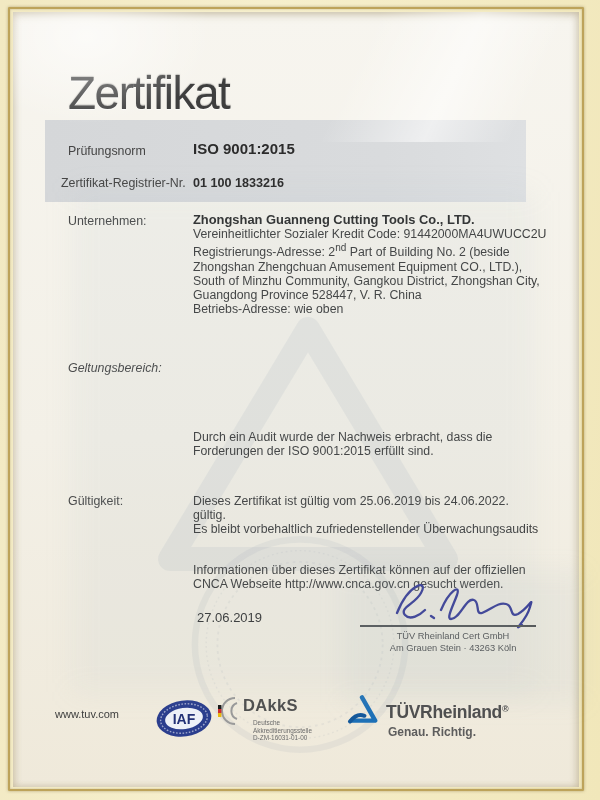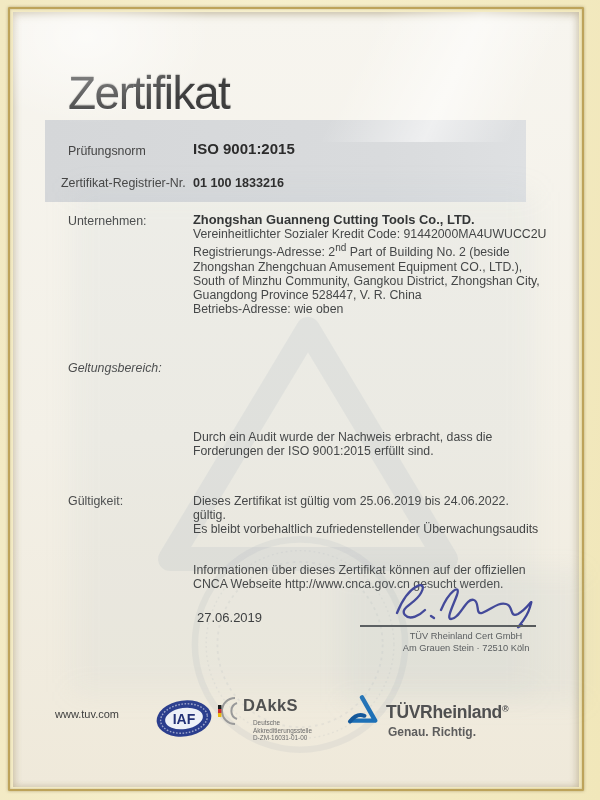--- a/index.html
+++ b/index.html
@@ -27,21 +27,21 @@
     font-size:46px;font-weight:500;letter-spacing:-1.5px;color:#3e3e3e;
     text-shadow:0 1px 1px rgba(255,255,255,.7), 0 -1px 1px rgba(90,90,90,.35);
   }
   .lbl{position:absolute;font-size:12.4px;color:#454545;white-space:nowrap;text-align:right;}
   .val-strong{position:absolute;font-weight:bold;color:#2c2c2c;white-space:nowrap;}
   .block{position:absolute;font-size:12.3px;color:#3a3a3a;line-height:14.2px;white-space:nowrap;}
   .block .co-name{font-weight:bold;font-size:12.9px;color:#282828;}
   sup{font-size:10px;}
   .date{position:absolute;left:184px;top:598px;font-size:13px;font-weight:500;color:#333;}
   .sig-line{position:absolute;left:347px;top:613px;width:176px;height:1.5px;background:#4c4c4c;}
-  .org{position:absolute;left:358px;top:619px;width:190px;text-align:center;color:#4a4a4a;}
+  .org{position:absolute;left:345px;top:619px;width:190px;text-align:center;color:#4a4a4a;}
   .org div{font-size:9.3px;line-height:11.5px;white-space:nowrap;}
   .website{position:absolute;left:42px;top:696px;font-size:11px;font-weight:500;color:#3d3d3d;}
   .dakks{position:absolute;left:200px;top:684px;}
   .dakks-word{position:absolute;left:30px;top:0px;font-size:16.5px;font-weight:bold;color:#4f4f4f;letter-spacing:.3px;}
   .dakks-sub{position:absolute;left:40px;top:23px;font-size:6.4px;line-height:7.6px;color:#6a6a6a;white-space:nowrap;}
   .tuv-logo{position:absolute;left:333px;top:682px;}
   .tuv-brand{position:absolute;left:373px;top:690px;font-size:17.5px;font-weight:bold;color:#4e4e4e;letter-spacing:-.3px;white-space:nowrap;}
   .tuv-brand .reg{font-size:9px;vertical-align:6px;}
   .tuv-slogan{position:absolute;left:375px;top:713px;font-size:12px;font-weight:bold;color:#5d5d5d;}
   .wm{position:absolute;pointer-events:none;}
@@ -109,21 +109,21 @@
     <div>CNCA Webseite http://www.cnca.gov.cn gesucht werden.</div>
   </div>
 
   <div class="date">27.06.2019</div>
   <svg class="wm" style="left:368px;top:563px;" width="165" height="55" viewBox="0 0 165 55">
     <path d="M16 38 C28 8, 48 4, 40 18 C34 29, 18 33, 24 40 C29 46, 39 40, 44 35 M50 41 l3 2 M60 35 C68 16, 80 8, 76 20 C72 31, 65 44, 70 44 C79 44, 85 22, 93 25 C99 27, 94 40, 101 38 C111 34, 117 27, 125 29 C133 31, 128 43, 137 39 C148 33, 153 20, 149 32 C145 47, 130 57, 141 50" fill="none" stroke="#2e3192" stroke-width="2.3" stroke-linecap="round"></path>
   </svg>
   <div class="sig-line"></div>
   <div class="org">
     <div>TÜV Rheinland Cert GmbH</div>
-    <div>Am Grauen Stein · 72510 Köln</div>
+    <div>Am Grauen Stein · 43263 Köln</div>
   </div>
 
   <div class="website">www.tuv.com</div>
 
   <svg class="wm" style="left:142px;top:687px;" width="58" height="39" viewBox="0 0 58 39">
     <ellipse cx="29" cy="19.5" rx="27.5" ry="18" fill="#2b3e8e" transform="rotate(-8 29 19.5)"></ellipse>
     <ellipse cx="29" cy="19.5" rx="23.5" ry="14.5" fill="none" stroke="rgba(255,255,255,.55)" stroke-width="1.4" stroke-dasharray="1.6 1.6" transform="rotate(-8 29 19.5)"></ellipse>
     <ellipse cx="29" cy="19.5" rx="19" ry="10.5" fill="#eef1f8" transform="rotate(-8 29 19.5)"></ellipse>
     <text x="29" y="25" text-anchor="middle" font-family="Liberation Sans,sans-serif" font-size="14" font-weight="bold" fill="#243277">IAF</text>
   </svg>

